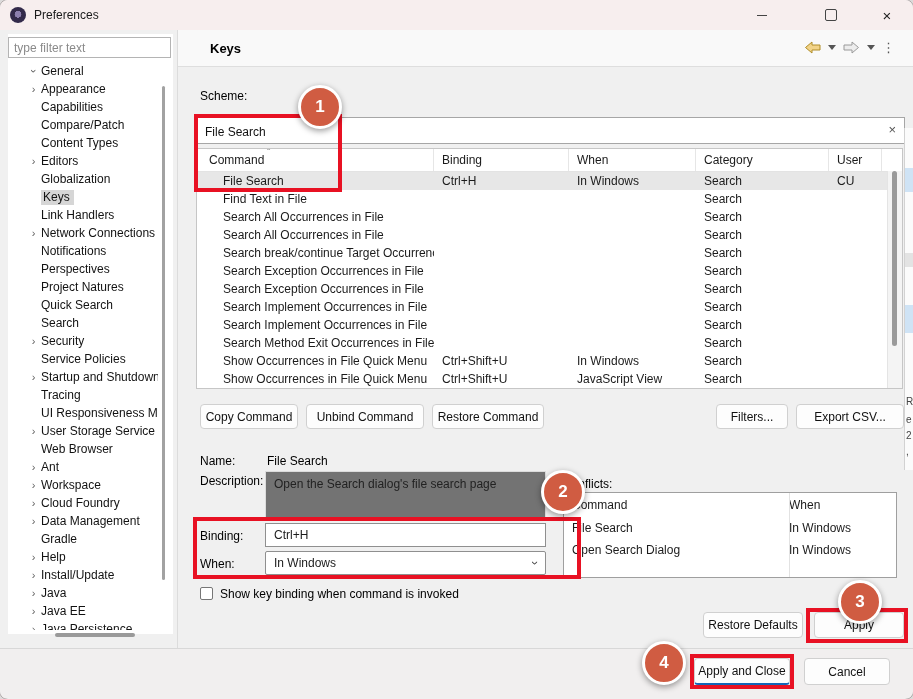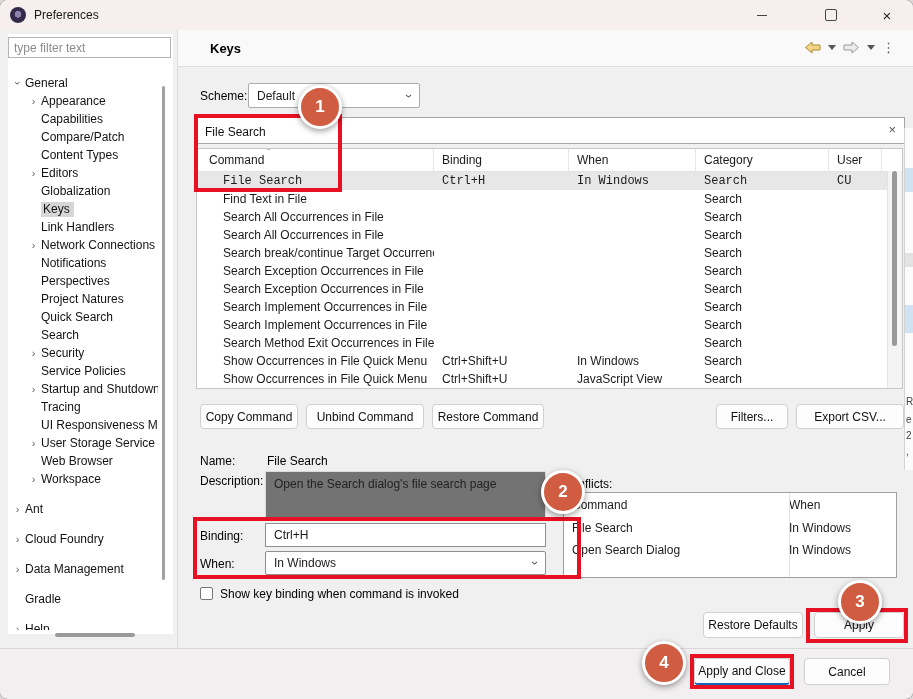--- a/index.html
+++ b/index.html
@@ -13,21 +13,21 @@
   .glyph-max{width:10px;height:10px;border:1px solid #444;border-radius:2px;}
   .glyph-close{font-size:15px;line-height:15px;color:#222;}
   
   .filterbox{position:absolute;left:8px;top:37px;width:163px;height:21px;border:1px solid #b4b4b4;background:#fff;box-sizing:border-box;font-family:"Liberation Sans",sans-serif;font-size:12px;padding:0 5px;color:#333;}
   .filterbox::placeholder{color:#8a8a8a;}
   .tree{position:absolute;left:8px;top:62px;width:150px;height:568px;overflow:hidden;background:#fff;}
   .sidebar-bg{position:absolute;left:8px;top:34px;width:165px;height:600px;background:#fff;}
   .titem{height:18px;line-height:18px;white-space:nowrap;overflow:hidden;cursor:default;}
   .titem .lbl{color:#121212;}
   .titem.sel .lbl{background:#d6d6d6;padding:0 4px 1px 2px;}
-  .l0{padding-left:2px;margin-top:12px;}
+  .l0{padding-left:18px;}
   .l1{padding-left:18px;}
   .chev{display:inline-block;width:15px;color:#5f5f5f;font-size:11px;text-align:center;}
   .chev.r::before{content:"›";}
   .chev.d::before{content:"›";display:inline-block;transform:rotate(90deg);}
   .chev.n::before{content:"";}
   .vscroll-tree{position:absolute;left:162px;top:86px;width:3px;height:494px;background:#a2a2a2;border-radius:2px;}
   .hscroll-tree{position:absolute;left:55px;top:633px;width:80px;height:4px;background:#9a9a9a;border-radius:2px;}
   .sash{position:absolute;left:177px;top:30px;width:1px;height:618px;background:#dcdcdc;}
   
   .pagehead{position:absolute;left:178px;top:30px;width:735px;height:36px;background:#f9f9f9;border-bottom:1px solid #dedede;}
@@ -48,21 +48,21 @@
   .thead .c{border-right:1px solid #e6e6e6;color:#1a1a1a;}
   .c{display:inline-block;vertical-align:top;white-space:nowrap;overflow:hidden;box-sizing:border-box;height:100%;}
   .c1{width:237px;padding-left:26px;}
   .h1{width:237px;padding-left:12px;}
   .c2,.h2{width:135px;padding-left:8px;}
   .c3,.h3{width:127px;padding-left:8px;}
   .c4,.h4{width:133px;padding-left:8px;}
   .c5,.h5{width:53px;padding-left:8px;}
   .sortind{position:absolute;left:70px;top:-6px;color:#8a8a8a;font-size:10px;}
   .trow{height:18px;line-height:18px;}
-  .trow.sel{background:#e7e7e7;font-family:Liberation Mono, monospace;}
+  .trow.sel{background:#e7e7e7;}
   .vscroll-table{position:absolute;right:0;top:22px;width:14px;height:217px;background:#f4f4f4;border-left:1px solid #e4e4e4;}
   .vscroll-table .thumb{position:absolute;left:4px;top:0px;width:5px;height:175px;background:#9a9a9a;border-radius:3px;}
   
   .btn{position:absolute;display:flex;align-items:center;justify-content:center;background:#fdfdfd;border:1px solid #d0d0d0;border-radius:4px;font-size:12px;color:#111;box-sizing:border-box;cursor:default;}
   .btn.default{border-bottom:2px solid #1466b8;text-align:center;}
   
   .descbox{position:absolute;left:265px;top:471px;width:281px;height:48px;background:#737373;border:1px solid #dcdcdc;box-sizing:border-box;padding:5px 8px;color:#222;}
   .input{position:absolute;background:#fff;border:1px solid #8f8f8f;box-sizing:border-box;display:flex;align-items:center;padding:0 8px;}
   .conflicts{position:absolute;left:563px;top:492px;width:334px;height:86px;background:#fff;border:1px solid #9f9f9f;box-sizing:border-box;}
   .conflicts .col2line{position:absolute;left:225px;top:0;width:1px;height:84px;background:#e2e2e2;}
@@ -119,26 +119,27 @@
     <div class="titem l1"><span class="chev n"></span><span class="lbl">Project Natures</span></div>
     <div class="titem l1"><span class="chev n"></span><span class="lbl">Quick Search</span></div>
     <div class="titem l1"><span class="chev n"></span><span class="lbl">Search</span></div>
     <div class="titem l1"><span class="chev r"></span><span class="lbl">Security</span></div>
     <div class="titem l1"><span class="chev n"></span><span class="lbl">Service Policies</span></div>
     <div class="titem l1"><span class="chev r"></span><span class="lbl">Startup and Shutdown</span></div>
     <div class="titem l1"><span class="chev n"></span><span class="lbl">Tracing</span></div>
     <div class="titem l1"><span class="chev n"></span><span class="lbl">UI Responsiveness Monitoring</span></div>
     <div class="titem l1"><span class="chev r"></span><span class="lbl">User Storage Service</span></div>
     <div class="titem l1"><span class="chev n"></span><span class="lbl">Web Browser</span></div>
+    <div class="titem l0"><span class="chev r"></span><span class="lbl">Ant</span></div>
     <div class="titem l1"><span class="chev r"></span><span class="lbl">Workspace</span></div>
-    <div class="titem l0"><span class="chev r"></span><span class="lbl">Ant</span></div>
     <div class="titem l0"><span class="chev r"></span><span class="lbl">Cloud Foundry</span></div>
     <div class="titem l0"><span class="chev r"></span><span class="lbl">Data Management</span></div>
     <div class="titem l0"><span class="chev n"></span><span class="lbl">Gradle</span></div>
     <div class="titem l0"><span class="chev r"></span><span class="lbl">Help</span></div>
+    <div class="titem l0"><span class="chev r"></span><span class="lbl">Install/Update</span></div>
     <div class="titem l0"><span class="chev r"></span><span class="lbl">Java</span></div>
     <div class="titem l0"><span class="chev r"></span><span class="lbl">Java EE</span></div>
     <div class="titem l0"><span class="chev r"></span><span class="lbl">Java Persistence</span></div>
   </div>
   <div class="vscroll-tree"></div>
   <div class="hscroll-tree"></div>
   <div class="sash"></div>
 
   <div class="pagehead">
     <div class="pagetitle">Keys</div>
@@ -149,24 +150,20 @@
       <span class="caret"></span>
       <svg width="17" height="13" viewBox="0 0 17 13">
           <path d="M9 1 L15.5 6.5 L9 12 L9 9 H1 V4 H9 Z" fill="#ededed" stroke="#9a9a9a" stroke-width="1"></path>
         </svg>
       <span class="caret"></span>
       <span class="dots">⋮</span>
     </div>
   </div>
 
   <div class="label" style="left:200px;top:89px;">Scheme:</div>
-  <div class="combo" style="left:248px;top:83px;width:172px;height:25px;">
-    <span>Default</span>
-    <span class="chevd">›</span>
-  </div>
 
   <div class="searchbox">
     <input value="File Search" style="">
     <span class="clearx">×</span>
   </div>
 
   <div class="ctable">
     <div class="thead">
       <span class="c h1"><span>Command</span><span class="sortind">ˆ</span></span><span class="c h2">Binding</span><span class="c h3">When</span><span class="c h4">Category</span><span class="c h5">User</span>
     </div>

